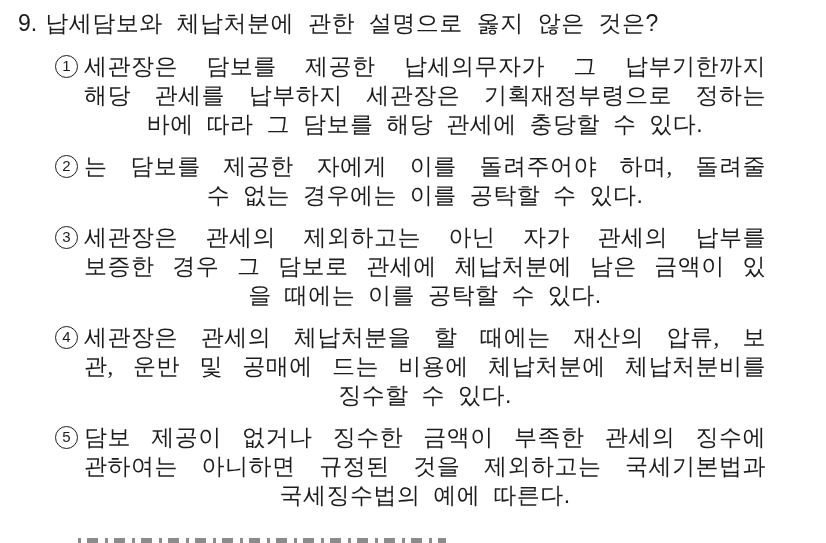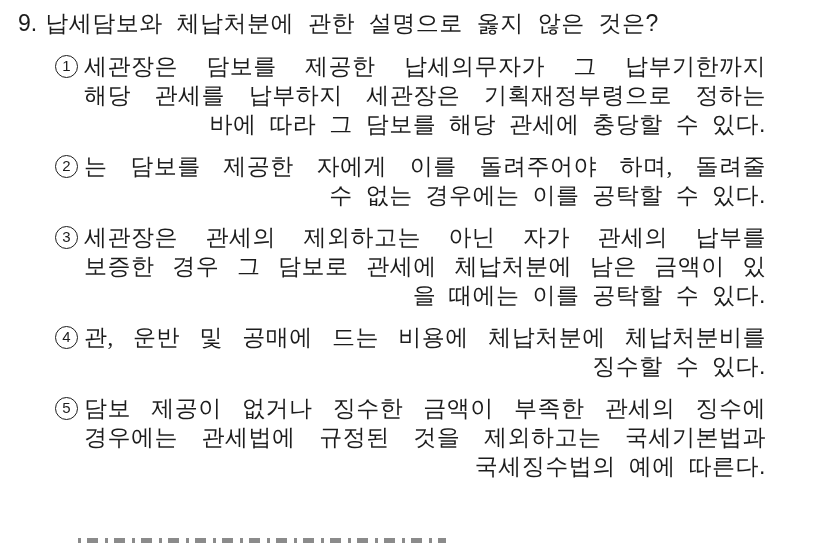--- a/index.html
+++ b/index.html
@@ -58,21 +58,21 @@
     font-size: 23px;
     line-height: 29px;
     letter-spacing: 0.5px;
   }
   .line.fill {
     text-align: justify;
     text-align-last: justify;
     font-family: Liberation Serif, serif;
   }
   .line.end {
-    text-align: right;
+    text-align: center;
     word-spacing: 6px;
   }
   
   .clipped-next-line {
     position: absolute;
     left: 78px;
     top: 538px;
     width: 368px;
     height: 5px;
     background: repeating-linear-gradient(90deg,
@@ -113,29 +113,30 @@
     <div class="option-text">
       <div class="line fill">세관장은 관세의 제외하고는 아닌 자가 관세의 납부를</div>
       <div class="line fill">보증한 경우 그 담보로 관세에 체납처분에 남은 금액이 있</div>
       <div class="line end">을 때에는 이를 공탁할 수 있다.</div>
     </div>
   </div>
 
   <div class="option">
     <span class="option-marker">4</span>
     <div class="option-text">
+      <div class="line fill">세관장은 관세의 체납처분을 할 때에는 재산의 압류, 보</div>
       <div class="line fill">관, 운반 및 공매에 드는 비용에 체납처분에 체납처분비를</div>
       <div class="line end">징수할 수 있다.</div>
     </div>
   </div>
 
   <div class="option">
     <span class="option-marker">5</span>
     <div class="option-text">
       <div class="line fill">담보 제공이 없거나 징수한 금액이 부족한 관세의 징수에</div>
-      <div class="line fill">경우에는 관세법에 규정된 것을 제외하고는 국세기본법과</div>
+      <div class="line fill">관하여는 아니하면 규정된 것을 제외하고는 국세기본법과</div>
       <div class="line end">국세징수법의 예에 따른다.</div>
     </div>
   </div>
 
 </div>
 
 <div class="clipped-next-line"></div>
 
 </body></html>

